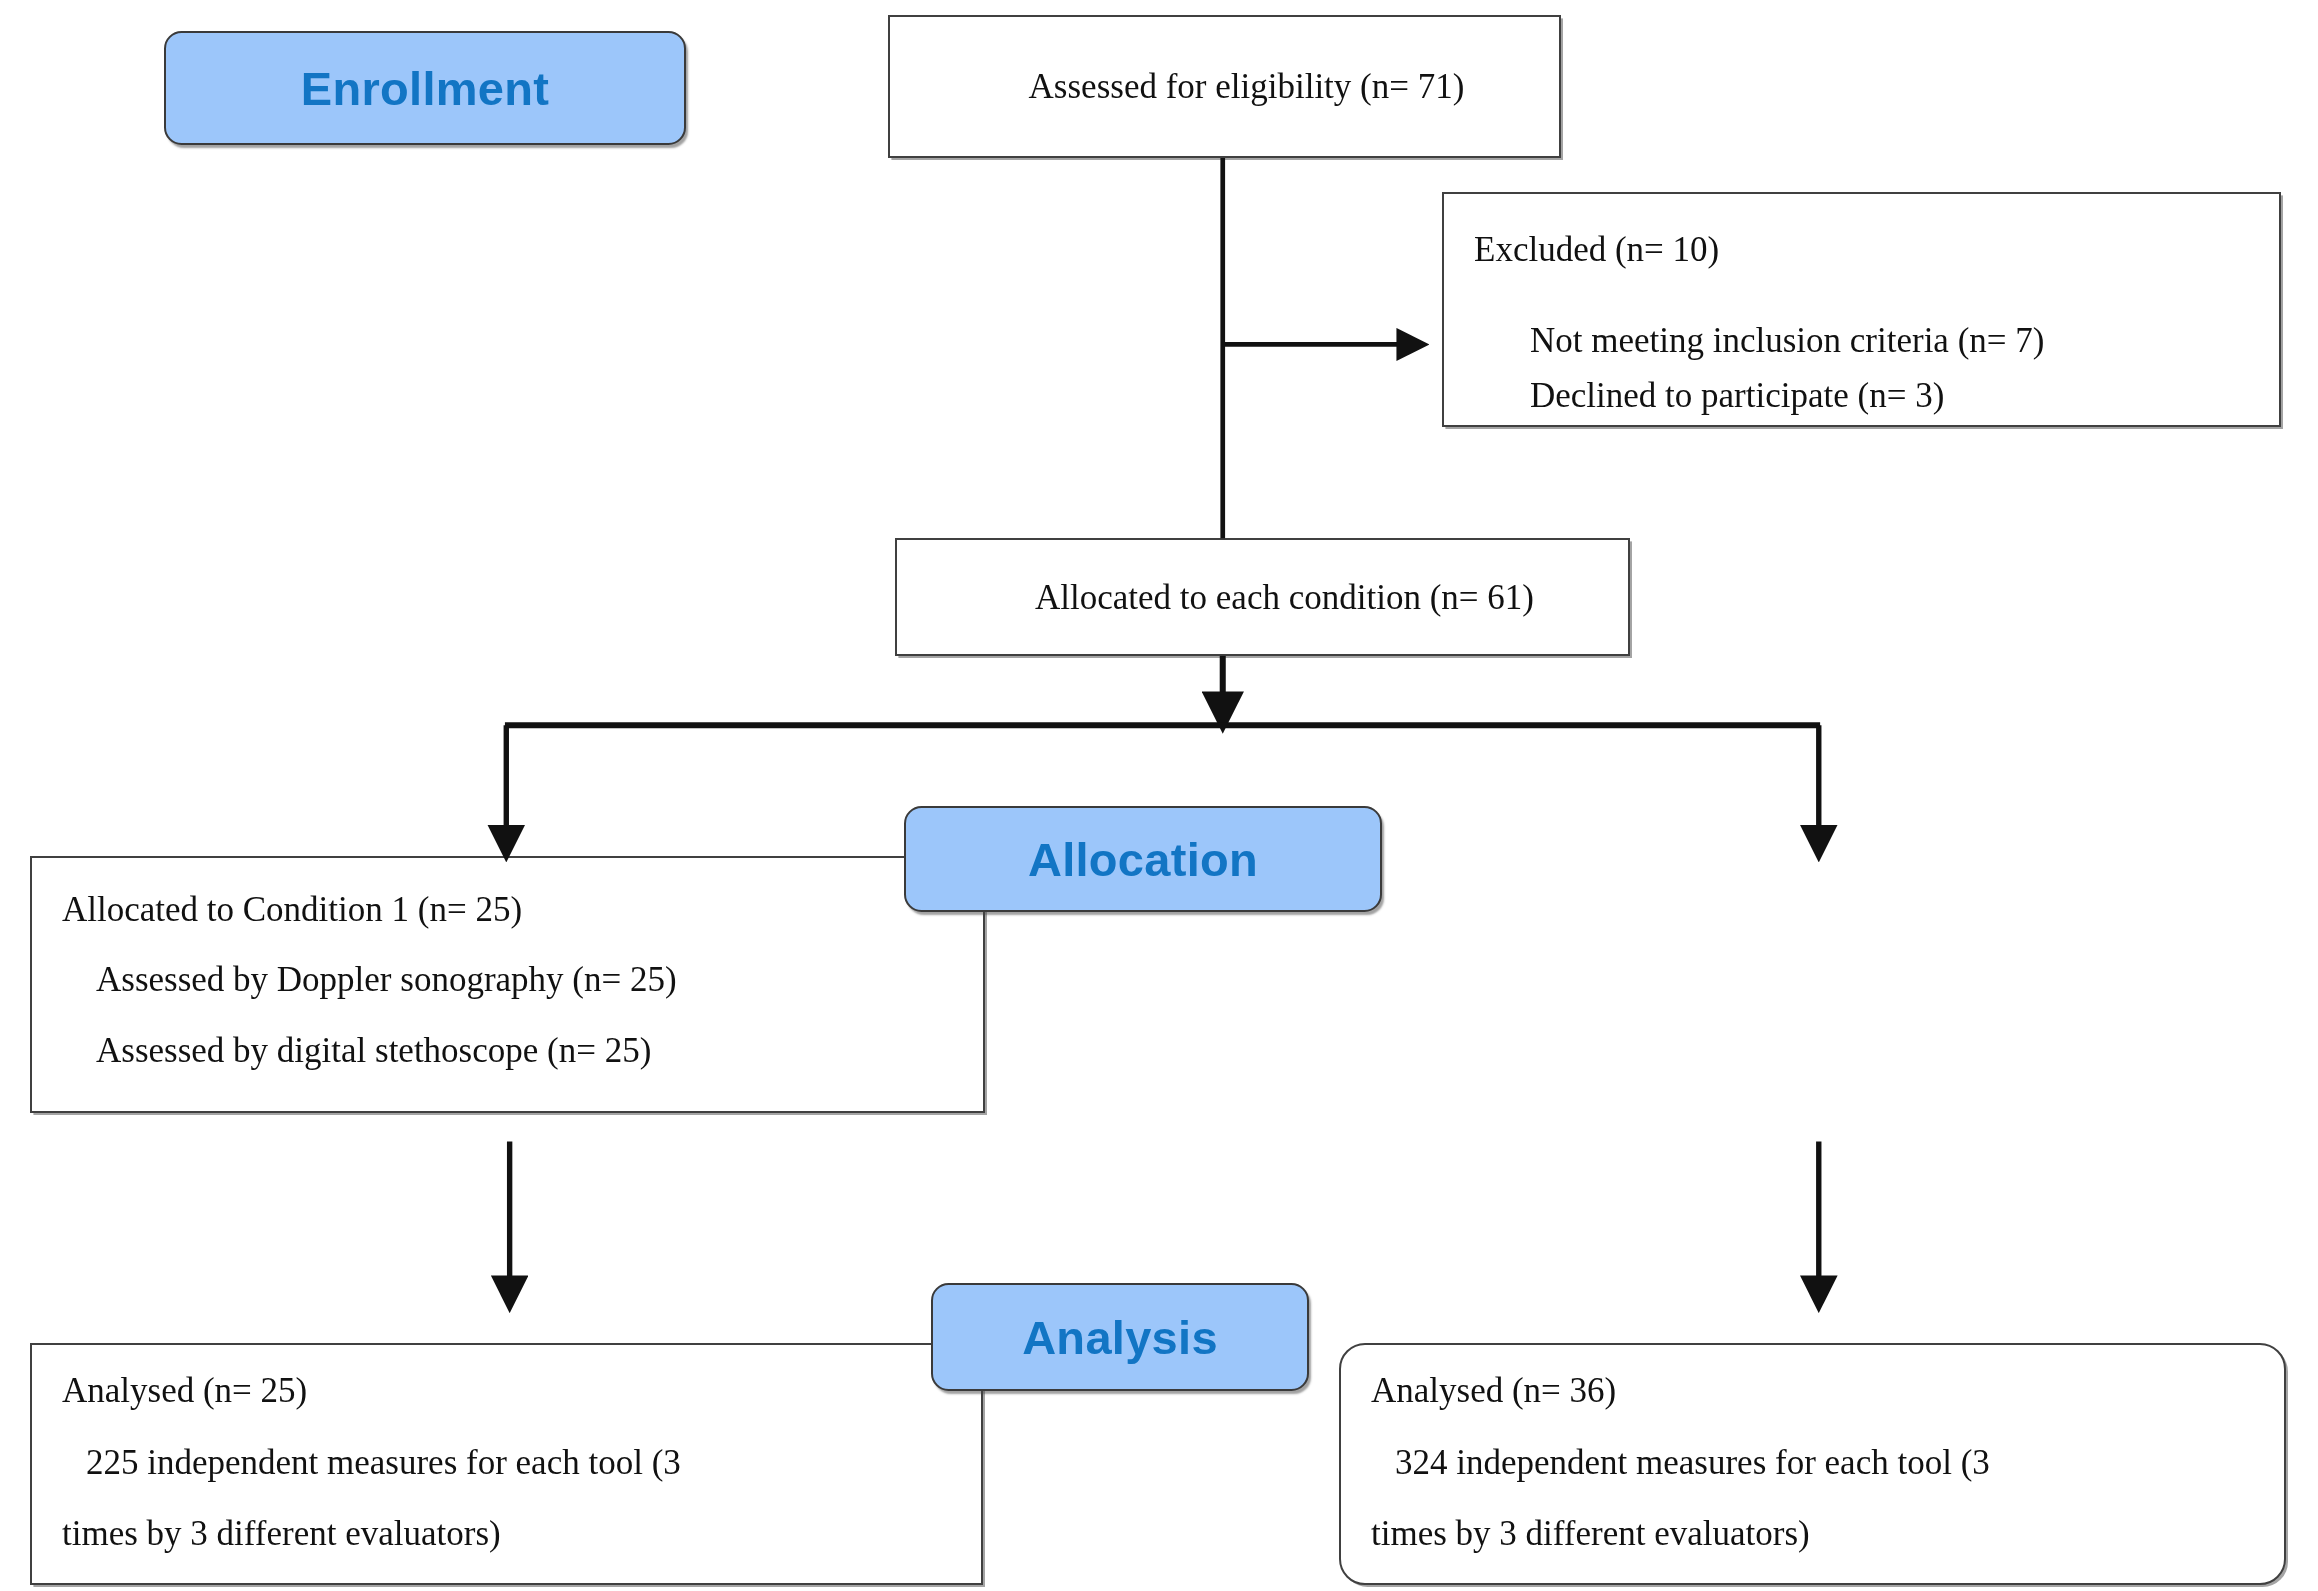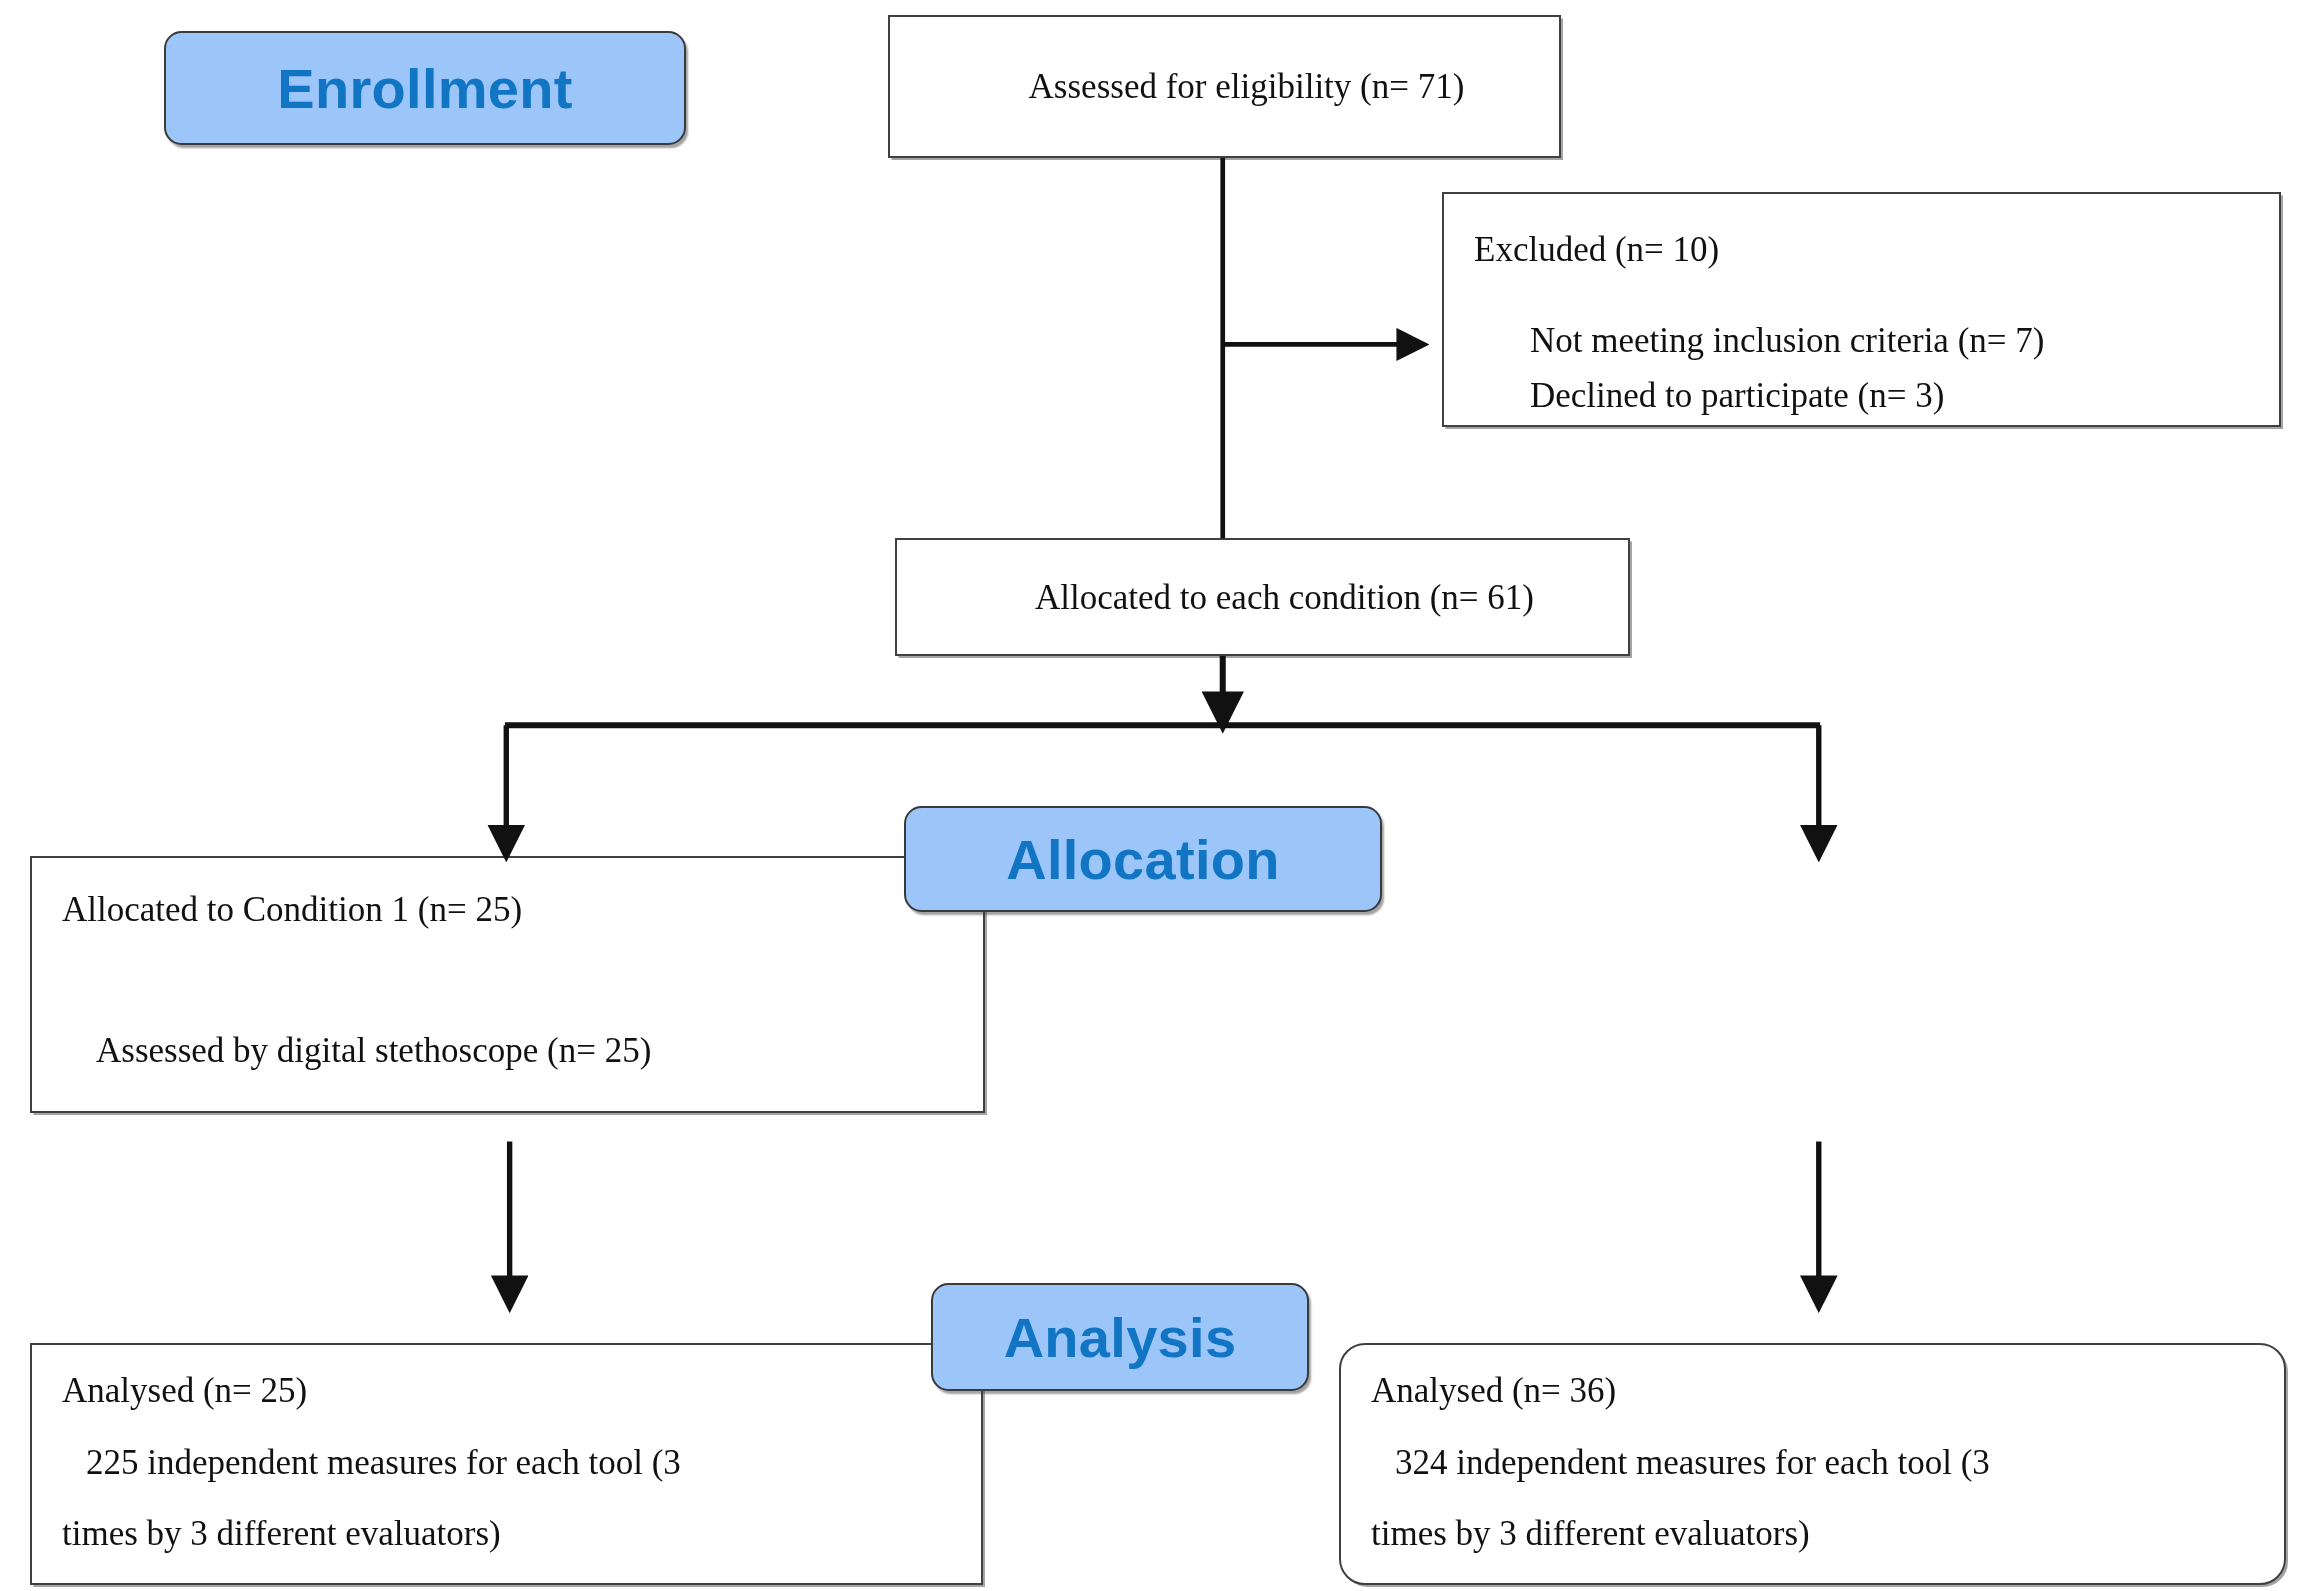--- a/index.html
+++ b/index.html
@@ -51,21 +51,21 @@
     box-shadow: 2.7px 3.4px 2px -0.7px rgba(70,70,70,0.5);
     display: flex;
     align-items: center;
     justify-content: center;
     z-index: 20;
   }
   .badge-label {
     font-family: "Liberation Sans", sans-serif;
     font-weight: bold;
     color: #1275c4;
-    font-size: 56px;
+    font-size: 47px;
     letter-spacing: 0.3px;
   }
   svg.connectors {
     position: absolute;
     left: 0;
     top: 0;
     width: 2319px;
     height: 1591px;
     z-index: 5;
     pointer-events: none;
@@ -121,20 +121,21 @@
     <div class="box-text ln" style="left:86px; top:129px;">Not meeting inclusion criteria (n= 7)</div>
     <div class="box-text ln" style="left:86px; top:184px;">Declined to participate (n= 3)</div>
   </div>
 
   <div class="box" style="left:895px; top:538px; width:735px; height:118px;">
     <div class="box-text ctr" style="top:40px;">Allocated to each condition (n= 61)</div>
   </div>
 
   <div class="box" style="left:30px; top:856px; width:955px; height:257px;">
     <div class="box-text ln" style="left:30px; top:34px;">Allocated to Condition 1 (n= 25)</div>
+    <div class="box-text ln" style="left:64px; top:104px;">Assessed by Doppler sonography (n= 25)</div>
     <div class="box-text ln" style="left:64px; top:175px;">Assessed by digital stethoscope (n= 25)</div>
   </div>
 
 
   <div class="box" style="left:30px; top:1343px; width:953px; height:242px;">
     <div class="box-text ln" style="left:30px; top:28px;">Analysed (n= 25)</div>
     <div class="box-text ln" style="left:54px; top:100px;">225 independent measures for each tool (3</div>
     <div class="box-text ln" style="left:30px; top:171px;">times by 3 different evaluators)</div>
   </div>
 

